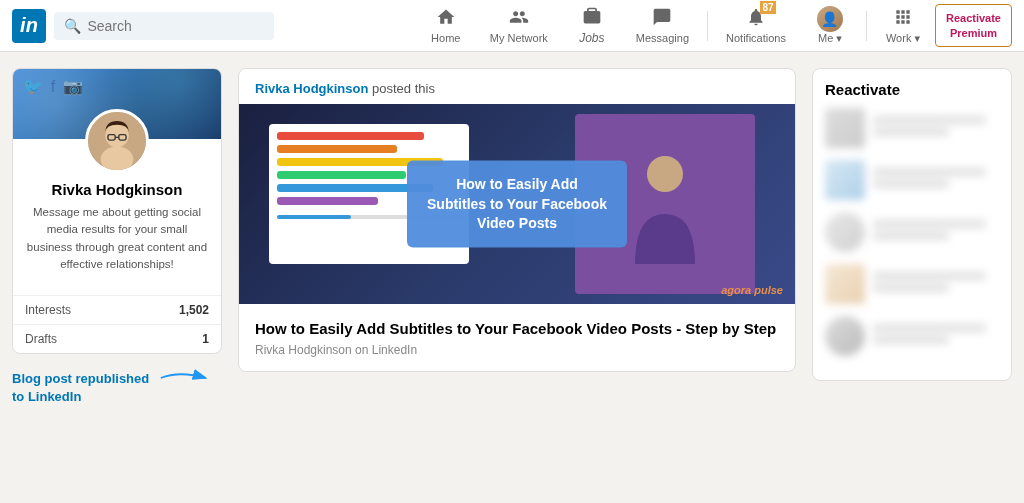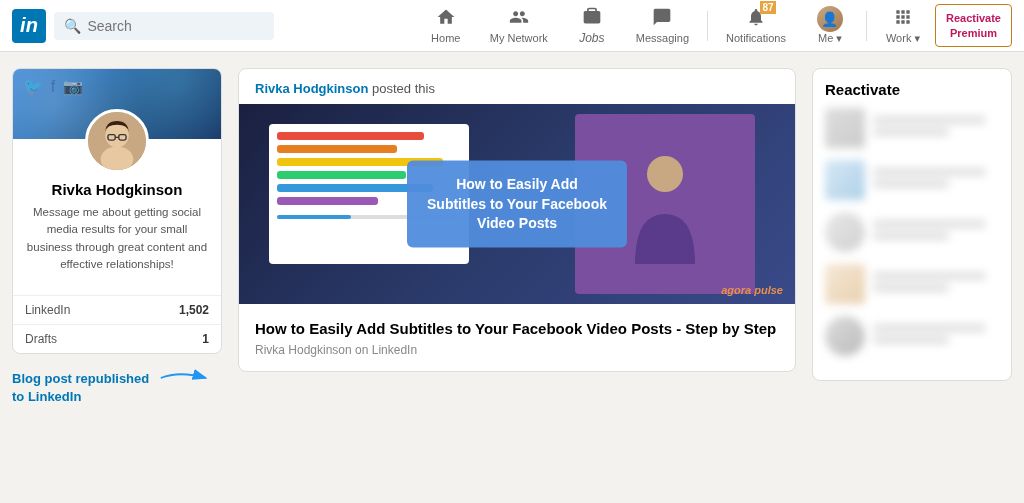--- a/index.html
+++ b/index.html
@@ -391,21 +391,21 @@
         </div>
       </div>
 
       <div class="profile-info">
         <div class="profile-name">Rivka Hodgkinson</div>
         <div class="profile-bio">Message me about getting social media results for your small business through great content and effective relationships!</div>
       </div>
 
       <div class="profile-stats">
         <div class="stat-row">
-          <span class="stat-label">LinkedIn</span>
+          <span class="stat-label">Interests</span>
           <span class="stat-value">1,502</span>
         </div>
         <div class="stat-row">
           <span class="stat-label">Drafts</span>
           <span class="stat-value">1</span>
         </div>
       </div>
     </div>
 
     <div class="arrow-container">

